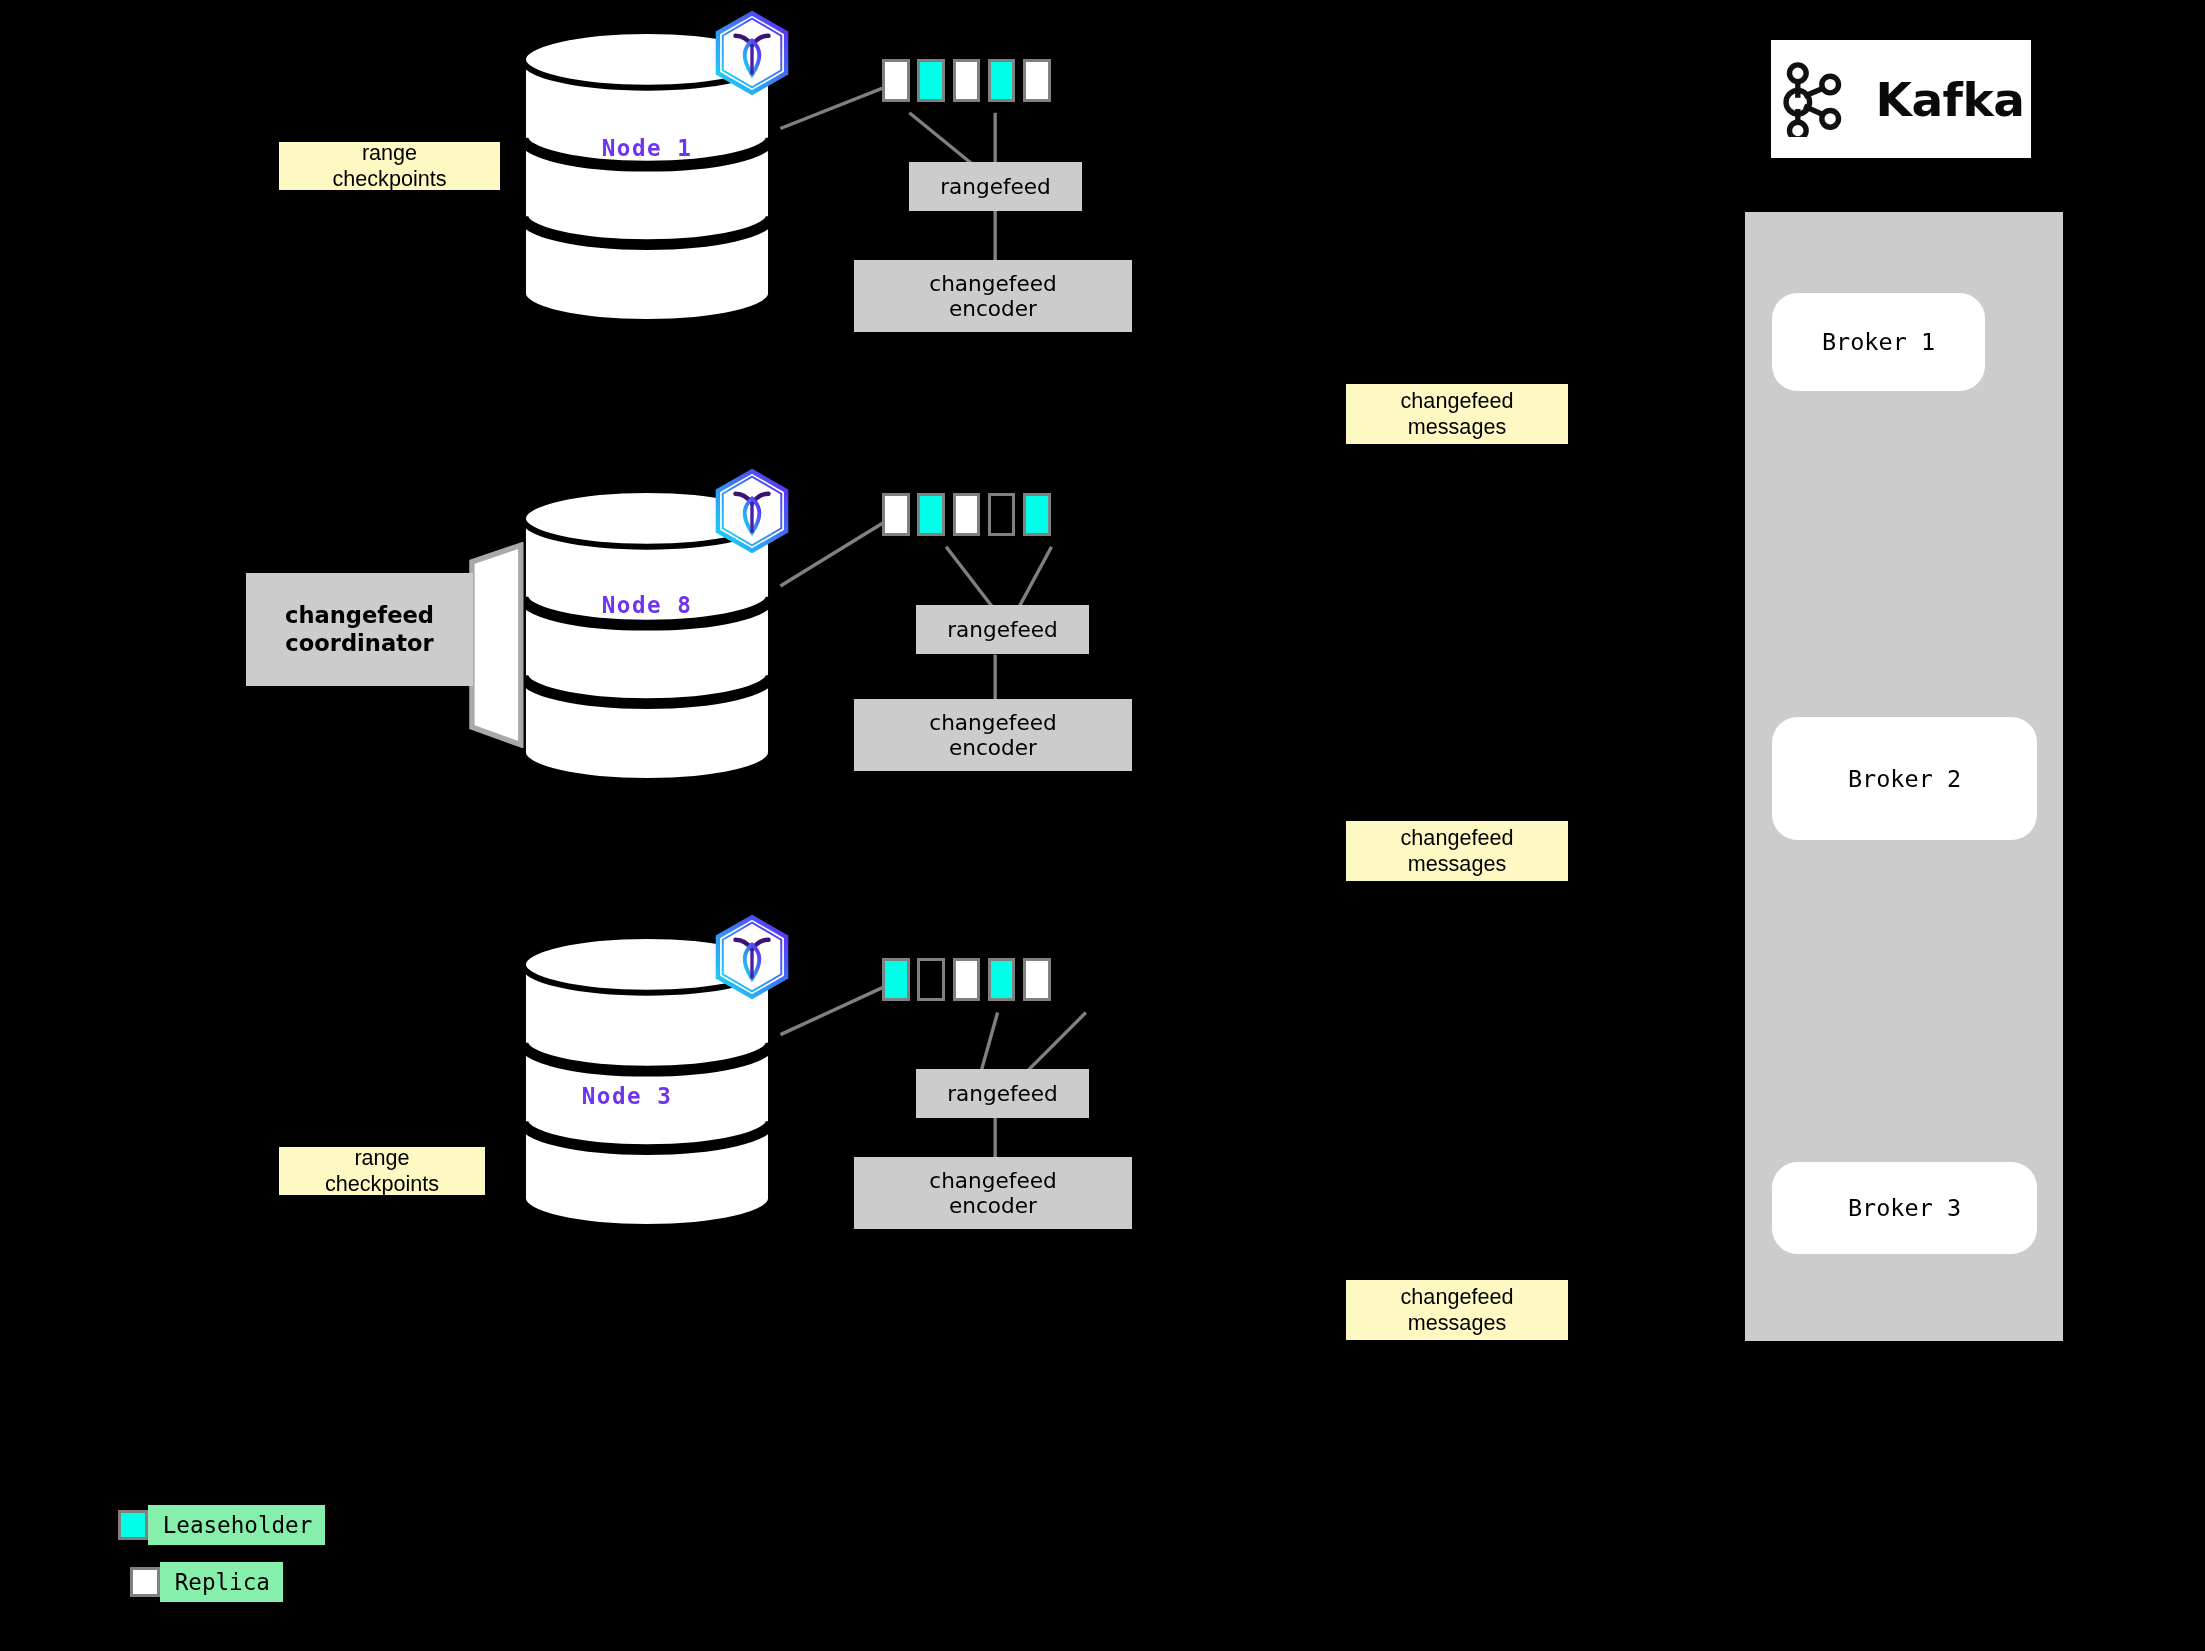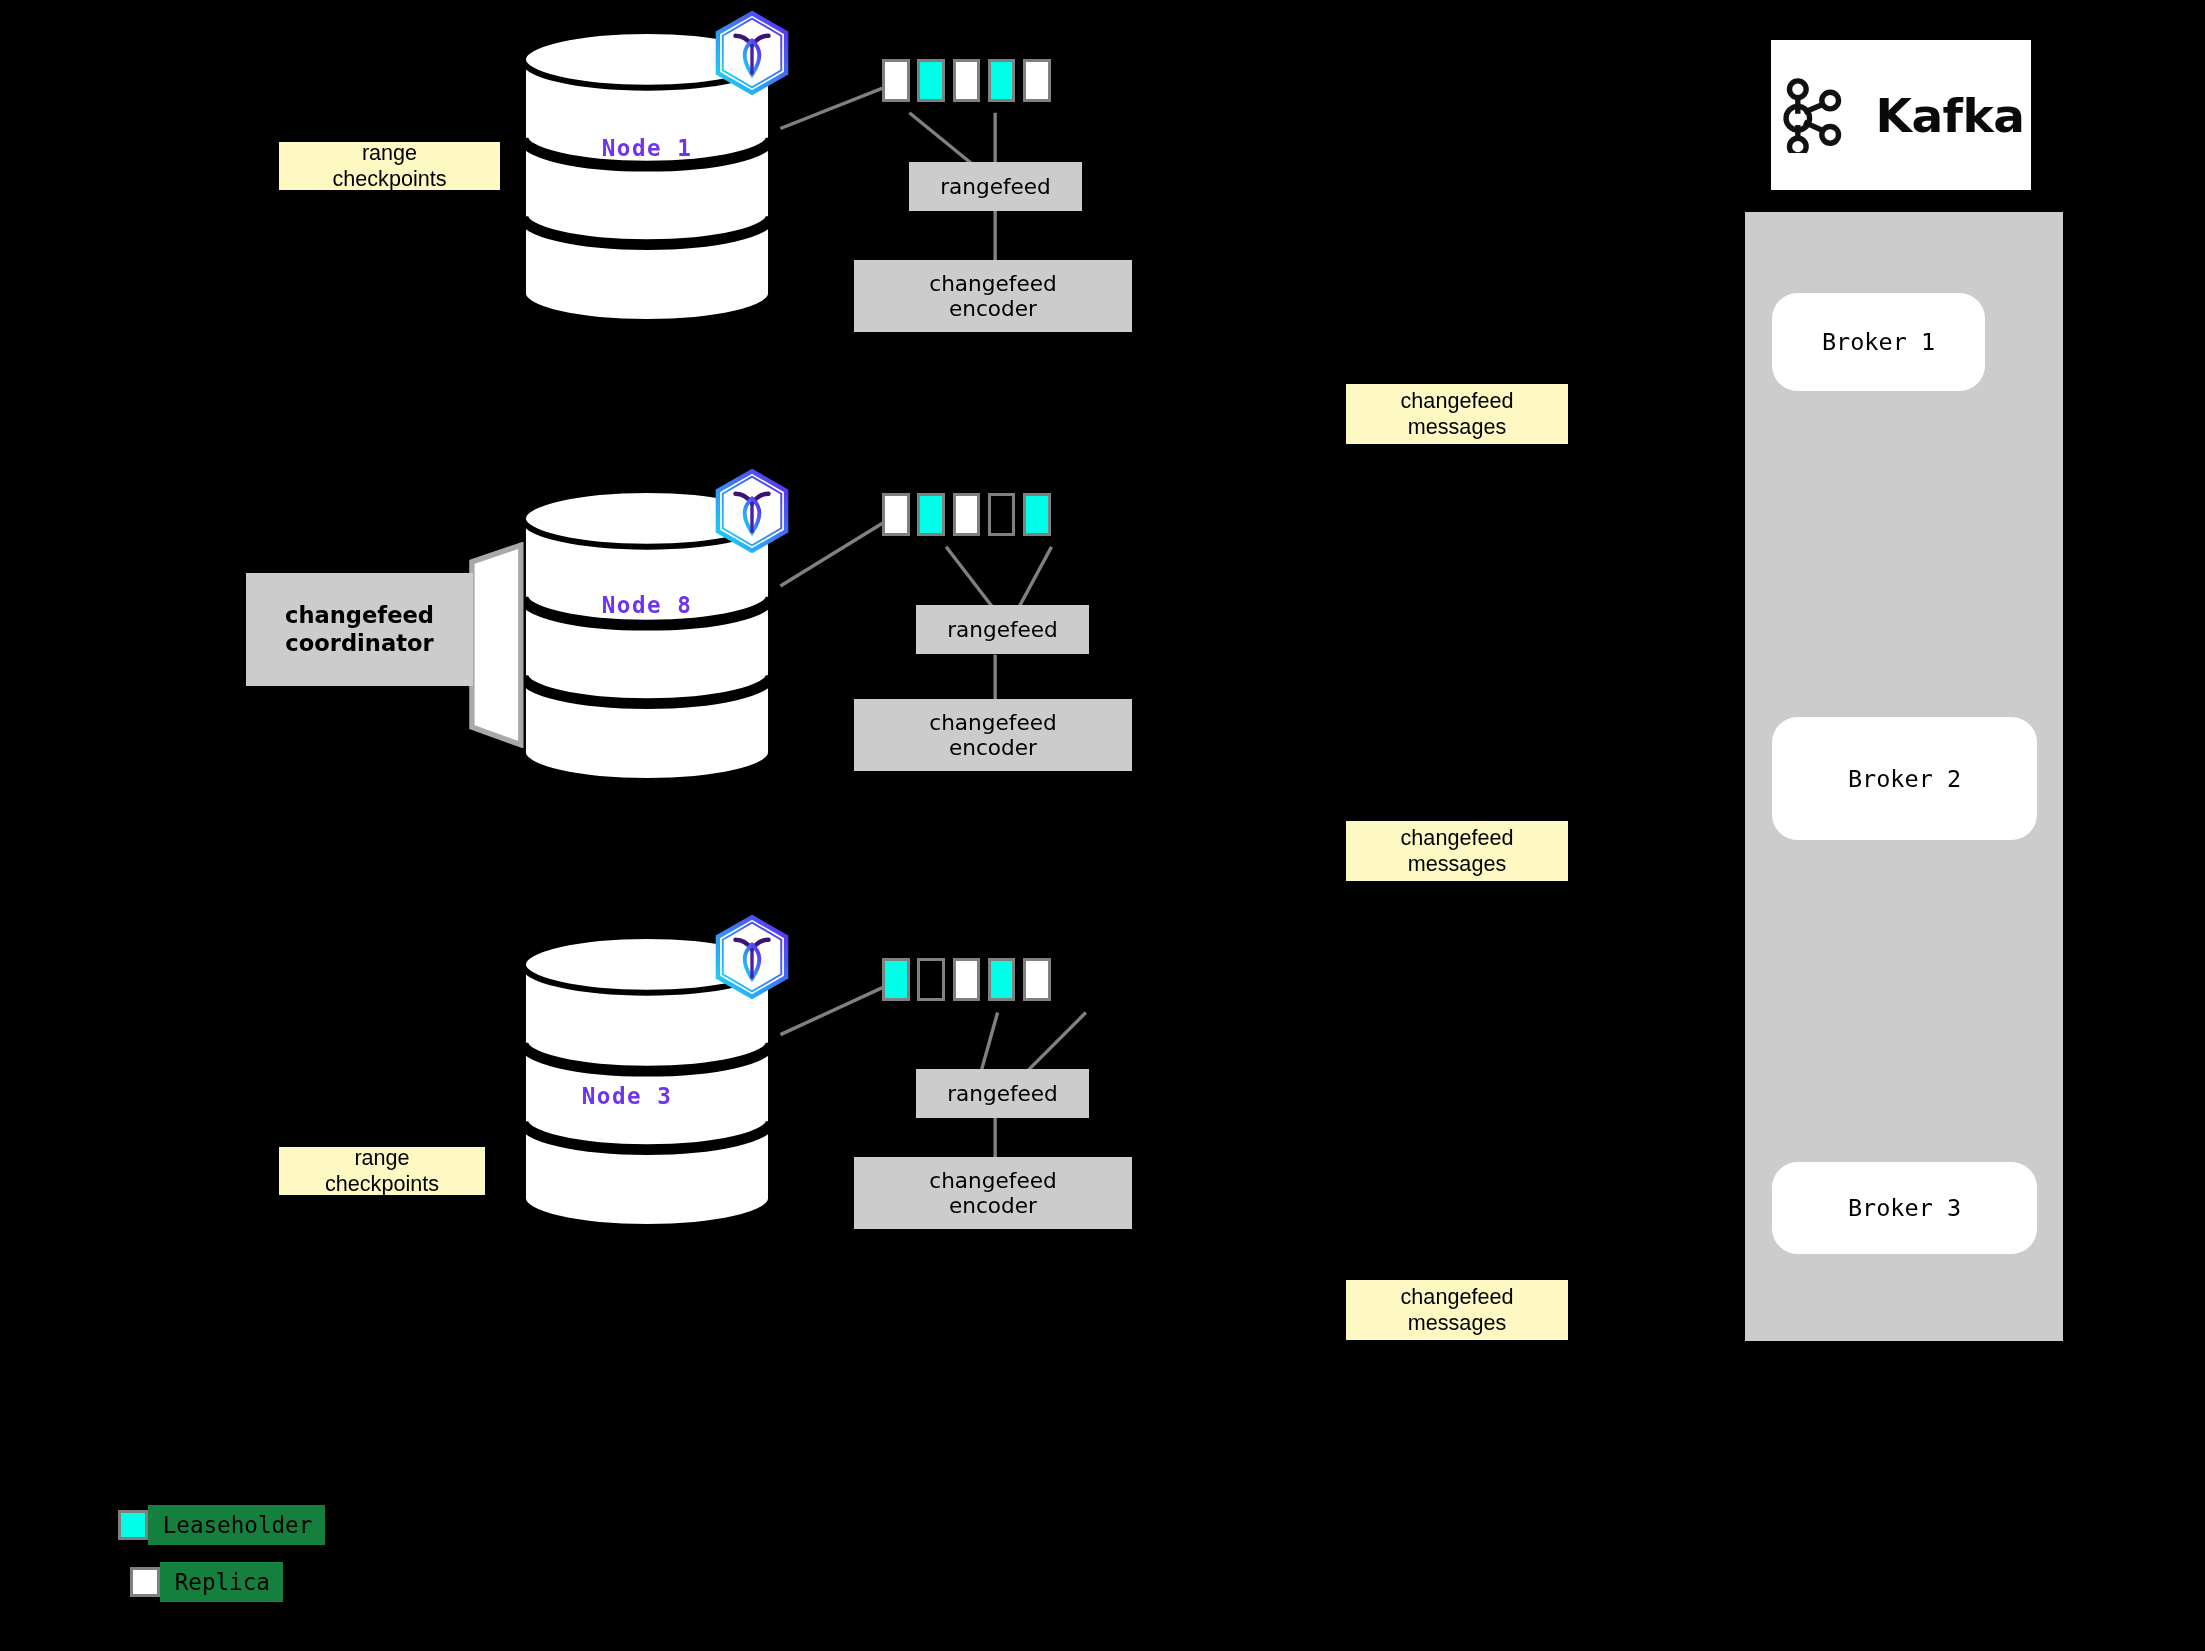--- a/index.html
+++ b/index.html
@@ -158,21 +158,21 @@
   .legend-row { position: absolute; display: flex; align-items: center; }
   .legend-swatch {
     width: 30px;
     height: 30px;
     border: 3.4px solid #808080;
     box-sizing: border-box;
   }
   .legend-swatch.leaseholder { background: #00FFE8; }
   .legend-swatch.replica { background: #FFFFFF; }
   .legend-text {
-    background: #15803d;
+    background: #86efac;
     color: #000000;
     font-family: "DejaVu Sans Mono", monospace;
     font-size: 22.6px;
     padding: 6.9px 12.7px 6.9px 14.7px;
     white-space: nowrap;
   }
 
   
   #wires { position: absolute; left: 0; top: 0; width: 2205px; height: 1652px; pointer-events: none; }
 </style>
@@ -334,21 +334,21 @@
 checkpoints</div>
 
   <div class="white-label" style="left:1346px; top:343px; width:222px; height:60px;">changefeed
 messages</div>
   <div class="white-label" style="left:1346px; top:780px; width:222px; height:60px;">changefeed
 messages</div>
   <div class="white-label" style="left:1346px; top:1239px; width:222px; height:60px;">changefeed
 messages</div>
 
 
-  <div id="kafka-logo-box" style="left:1771px; top:40px; width:260px; height:150px;gap:24px;">
+  <div id="kafka-logo-box" style="left:1771px; top:40px; width:260px; height:118px;gap:24px;">
     <svg class="kafka-mark" viewBox="0 0 150 155">
       <line x1="42" y1="40" x2="42" y2="75" stroke="#111111" stroke-width="11"></line>
       <line x1="42" y1="98" x2="42" y2="128" stroke="#111111" stroke-width="11"></line>
       <line x1="55" y1="72" x2="95" y2="55" stroke="#111111" stroke-width="11"></line>
       <line x1="55" y1="92" x2="95" y2="110" stroke="#111111" stroke-width="11"></line>
       <circle cx="42" cy="25" r="17" fill="none" stroke="#111111" stroke-width="11"></circle>
       <circle cx="42" cy="142" r="17" fill="none" stroke="#111111" stroke-width="11"></circle>
       <circle cx="42" cy="84" r="24" fill="none" stroke="#111111" stroke-width="11"></circle>
       <circle cx="108" cy="48" r="17" fill="none" stroke="#111111" stroke-width="11"></circle>
       <circle cx="108" cy="118" r="17" fill="none" stroke="#111111" stroke-width="11"></circle>

